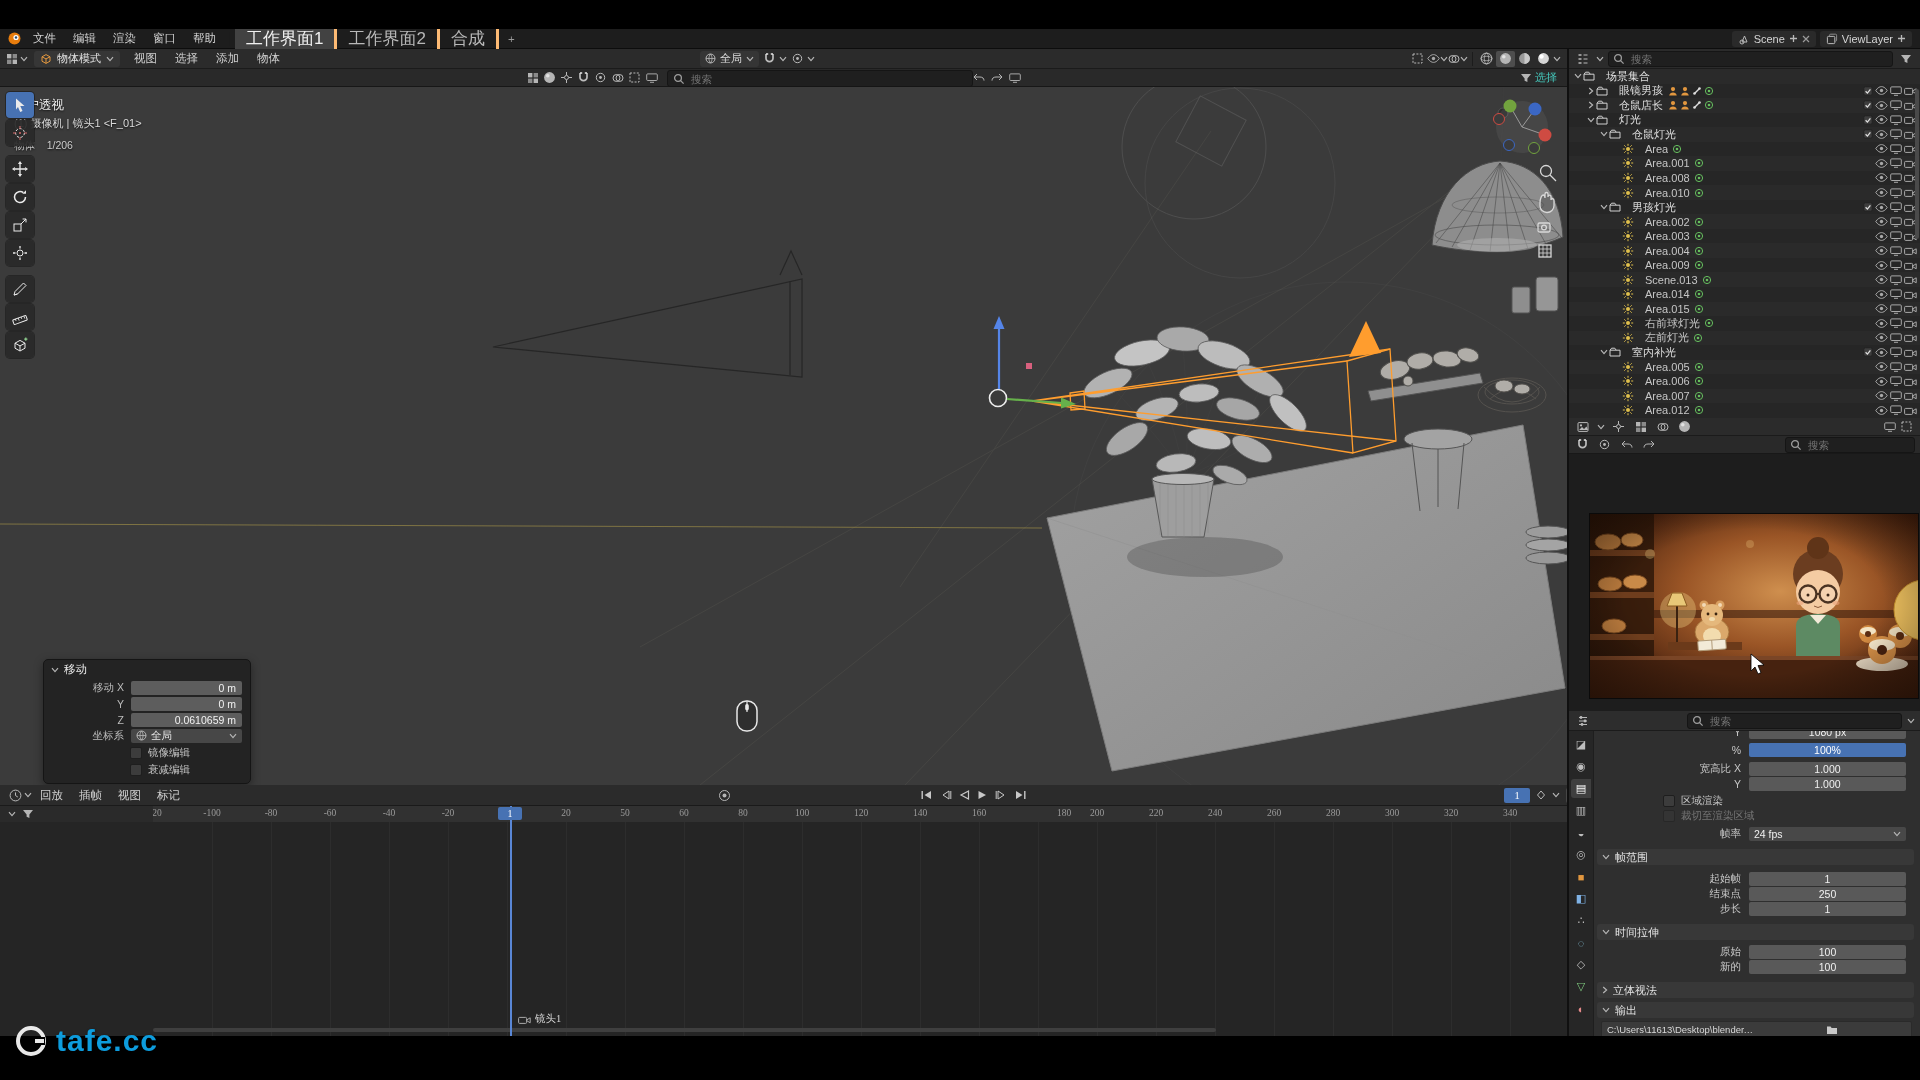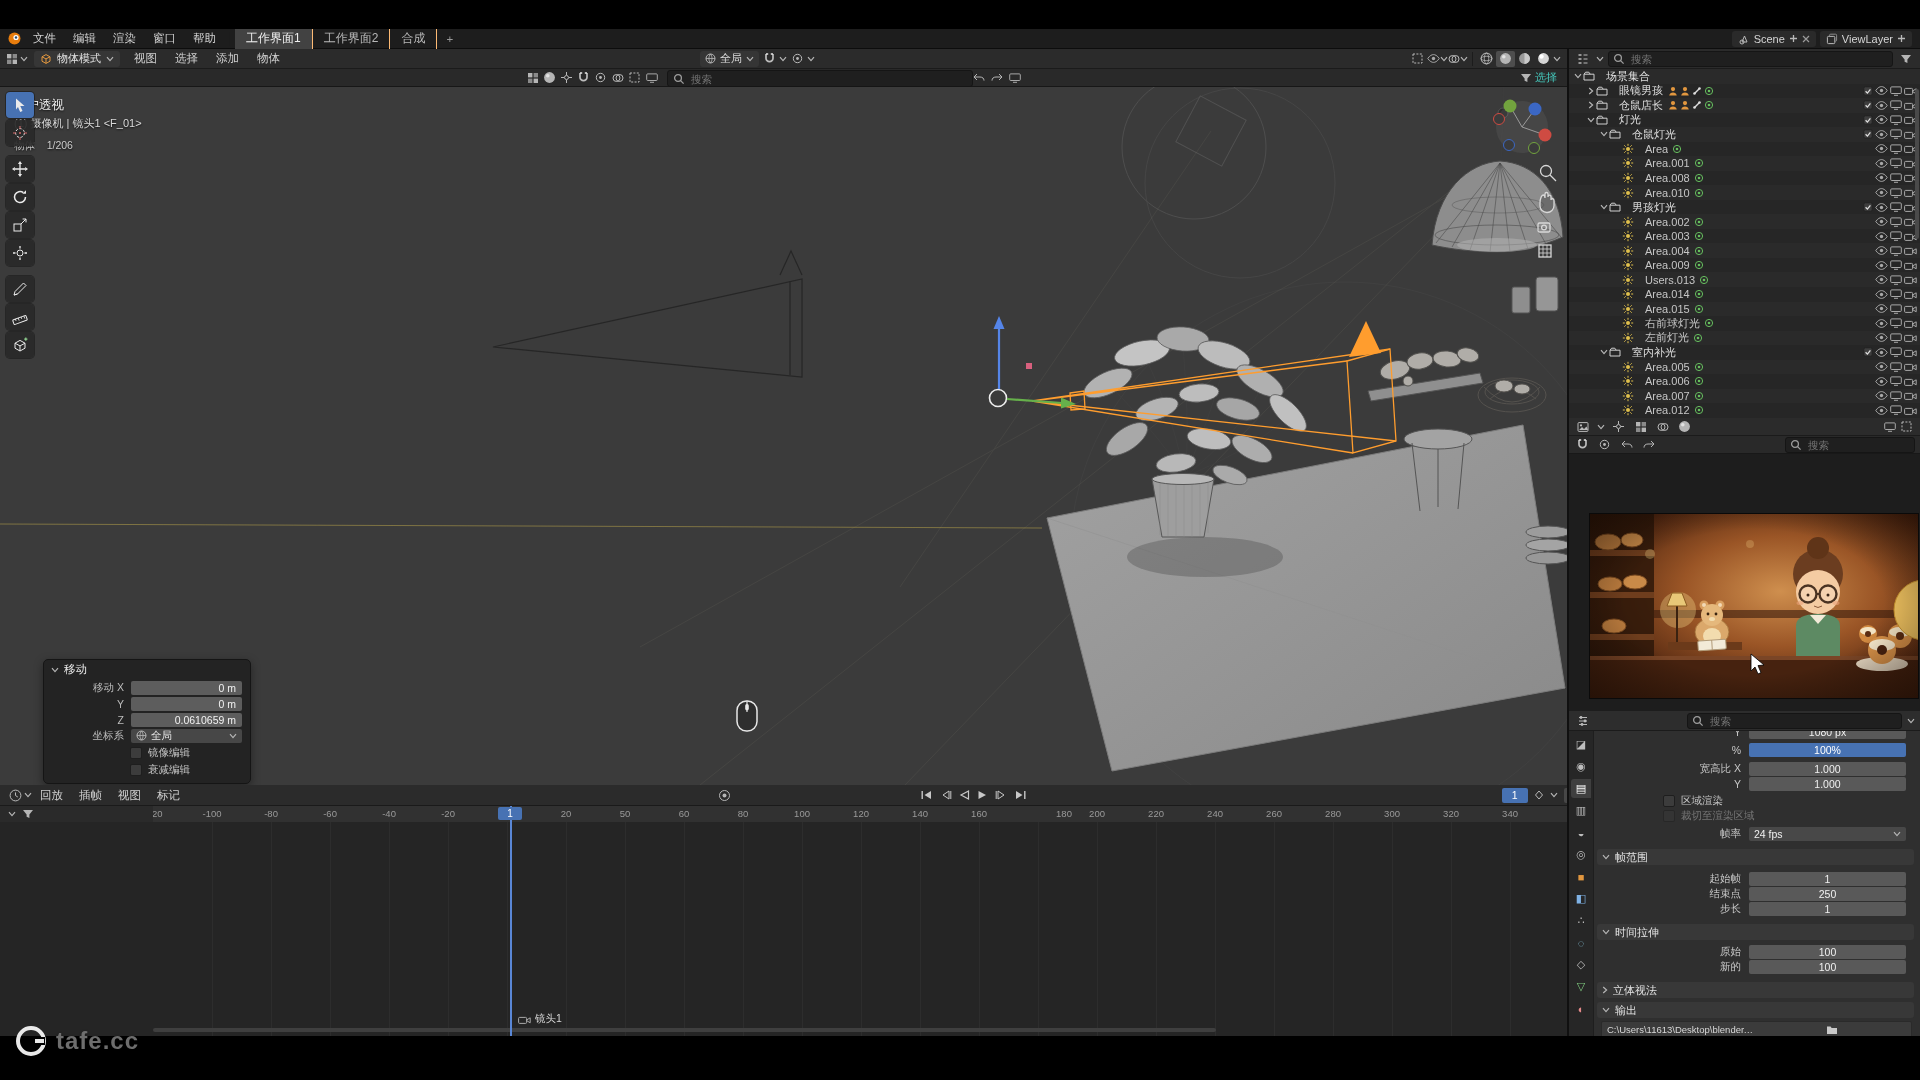--- a/index.html
+++ b/index.html
@@ -5,21 +5,21 @@
   html,body{margin:0;padding:0;background:#000;}
   body{font-family:"Liberation Sans","DejaVu Sans",sans-serif;color:#c5c5c5;font-size:12px;}
   #app{position:relative;width:1920px;height:1080px;overflow:hidden;background:#000;}
   .abs{position:absolute;}
   .hrow{display:flex;align-items:center;}
   .mi{display:inline-flex;align-items:center;justify-content:center;flex:0 0 auto;}
   svg{display:block;}
   
   #topbar{left:0;top:29px;width:1920px;height:20px;background:#1d1d1d;border-bottom:1px solid #0d0d0d;display:flex;align-items:center;padding:0 4px;box-sizing:border-box;gap:1px;}
   .menu{padding:0 8px;color:#cfcfcf;font-size:11.5px;height:20px;display:flex;align-items:center;}
-  .wtab{padding:0 11px;height:20px;display:flex;align-items:center;color:#b8b8b8;font-size:12px;border-right:1px solid #fdba74;}
+  .wtab{padding:0 11px;height:20px;display:flex;align-items:center;color:#b8b8b8;font-size:17px;border-right:3px solid #fdba74;}
   .wtab.active{background:#424242;color:#f0f0f0;}
   .tb-right{margin-left:auto;display:flex;align-items:center;gap:4px;padding-right:4px;}
   .tb-chip{display:flex;align-items:center;gap:4px;background:#2a2a2a;border-radius:3px;height:16px;padding:0 6px;font-size:11px;color:#d5d5d5;}
   
   #vp-header{left:0;top:49px;width:1567px;height:20px;background:#2b2b2b;border-bottom:1px solid #1b1b1b;display:flex;align-items:center;padding:0 6px;box-sizing:border-box;gap:2px;}
   #vp-tools{left:0;top:69px;width:1567px;height:18px;background:#292929;border-bottom:1px solid #171717;display:flex;align-items:center;box-sizing:border-box;}
   .hmenu{padding:0 8px;font-size:11.5px;color:#d0d0d0;}
   .mode-dd{display:flex;align-items:center;gap:5px;background:#363636;border-radius:3px;height:16px;padding:0 6px;font-size:11px;color:#e2e2e2;margin:0 4px;}
   .dd-box{display:flex;align-items:center;gap:4px;background:#353535;border-radius:3px;height:16px;padding:0 5px;font-size:11px;color:#dedede;}
   .vsep{width:1px;height:14px;background:#1c1c1c;margin:0 4px;}
@@ -41,21 +41,21 @@
   
   #move-panel{position:absolute;left:43px;top:572px;width:206px;background:rgba(34,34,34,.96);border:1px solid #151515;border-radius:5px;box-shadow:0 3px 10px rgba(0,0,0,.4);padding-bottom:6px;}
   #move-panel .title{display:flex;align-items:center;gap:5px;height:19px;padding:0 7px;font-size:11.5px;color:#ededed;}
   .mp-row{display:flex;align-items:center;height:15px;margin:1px 8px;}
   .mp-label{width:72px;text-align:right;padding-right:7px;color:#bdbdbd;font-size:10.5px;flex:0 0 auto;}
   .mp-field{flex:1;background:#5d5d5d;border-radius:2px;height:14px;font-size:10.5px;color:#f2f2f2;display:flex;align-items:center;justify-content:flex-end;padding:0 6px;}
   .mp-dd{flex:1;background:#474747;border-radius:2px;height:14px;font-size:10.5px;color:#e8e8e8;display:flex;align-items:center;gap:4px;padding:0 5px;}
   .mp-check{display:flex;align-items:center;gap:6px;margin:3px 8px 0 86px;color:#c2c2c2;font-size:10.5px;}
   .cbox{width:10px;height:10px;background:#3c3c3c;border:1px solid #1e1e1e;border-radius:2px;}
   
-  #timeline{left:0;top:785px;width:1673px;height:251px;background:#262626;}
+  #timeline{left:0;top:785px;width:1673px;height:251px;background:#262626;font-family:Liberation Serif, serif;}
   #tl-header{position:absolute;left:0;top:0;width:100%;height:21px;background:#2b2b2b;border-bottom:1px solid #1a1a1a;display:flex;align-items:center;padding:0 6px;box-sizing:border-box;}
   #tl-ruler{position:absolute;left:0;top:21px;width:100%;height:16px;background:#313131;border-bottom:1px solid #202020;}
   #tl-ruler-left{position:absolute;left:0;top:0;width:153px;height:16px;background:#2a2a2a;display:flex;align-items:center;gap:6px;padding-left:8px;box-sizing:border-box;}
   .rlabel{position:absolute;top:2px;transform:translateX(-50%);font-size:9.5px;color:#9a9a9a;}
   #tl-channels{position:absolute;left:0;top:37px;width:100%;height:214px;background:#252525;overflow:hidden;}
   #tl-left{position:absolute;left:0;top:0;width:153px;height:100%;background:#2a2a2a;border-right:1px solid #1b1b1b;}
   .ch-row{display:flex;align-items:center;gap:5px;height:15px;background:#5d3232;color:#eadada;font-size:10.5px;padding:0 6px;}
   .gline{position:absolute;top:0;bottom:0;width:1px;background:#2d2d2d;}
   #tl-playhead{position:absolute;left:510px;top:21px;width:2px;height:230px;background:#5a87d6;}
   #tl-badge{position:absolute;left:498px;top:22px;width:24px;height:13px;background:#4772b3;border-radius:2px;color:#fff;font-size:10px;display:flex;align-items:center;justify-content:center;}
@@ -93,21 +93,21 @@
   .pfield.slider{background:#4772b3;color:#fff;}
   .psec{position:absolute;left:4px;right:6px;height:16px;display:flex;align-items:center;gap:5px;background:#383838;border-radius:3px;padding:0 5px;color:#e0e0e0;font-size:11px;}
   .pchkrow{position:absolute;left:70px;right:0;height:13px;display:flex;align-items:center;gap:6px;color:#c5c5c5;font-size:10.5px;}
   .pathfield{position:absolute;left:8px;right:8px;height:16px;background:#3b3b3b;border:1px solid #2a2a2a;border-radius:2px;display:flex;align-items:center;gap:4px;padding:0 5px;font-size:9.5px;color:#d8d8d8;}
   .pathfield span{white-space:nowrap;overflow:hidden;text-overflow:ellipsis;flex:1;}
   
   #statusbar{left:0;top:1036px;width:1920px;height:25px;background:#222222;border-top:1px solid #0e0e0e;display:flex;align-items:center;padding:0 12px;box-sizing:border-box;}
   #version{margin-left:auto;color:#8f8f8f;font-size:11px;}
   
   #watermark{left:14px;top:1024px;position:absolute;display:flex;align-items:center;gap:8px;z-index:50;opacity:.95;}
-  #watermark .wm-text{font-size:24px;font-weight:bold;color:#737373;letter-spacing:1px;text-shadow:0 1px 3px rgba(0,0,0,.5);}
+  #watermark .wm-text{font-size:30px;font-weight:bold;color:#0ea5e9;letter-spacing:1px;text-shadow:0 1px 3px rgba(0,0,0,.5);}
 </style>
 </head>
 <body>
 
 <div id="app">
 
   <div id="topbar" class="abs">
     <span class="mi" style="width:20px">
       <svg width="15" height="15" viewBox="0 0 15 15">
           <circle cx="7.5" cy="7.5" r="6" fill="#e87d0d"></circle>
@@ -1471,21 +1471,21 @@
           <span style="width:43px;flex:0 0 auto"></span>
           <span style="width:10px;flex:0 0 auto"></span>
           <span class="mi">
             <svg width="12" height="12" viewBox="0 0 12 12">
               <circle cx="6" cy="6" r="2" fill="#e0c04c"></circle>
               <g stroke="#e0c04c">
                 <path d="M6 .8v2M6 9.2v2M.8 6h2M9.2 6h2M2.3 2.3l1.4 1.4M8.3 8.3l1.4 1.4M9.7 2.3L8.3 3.7M3.7 8.3L2.3 9.7"></path>
               </g>
             </svg>
           </span>
-          <span class="ol-name" style="color:#c6c6c6">Users.013</span>
+          <span class="ol-name" style="color:#c6c6c6">Scene.013</span>
           <span class="mi" style="margin-left:4px">
             <svg width="10" height="10" viewBox="0 0 10 10">
               <circle cx="5" cy="5" r="3.6" fill="none" stroke="#67c05f"></circle>
               <circle cx="5" cy="5" r="1.3" fill="#67c05f"></circle>
             </svg>
           </span>
           <span class="ol-spacer"></span>
           <span class="ol-rt">
             <span class="mi">
               <svg width="13" height="9" viewBox="0 0 13 9">

